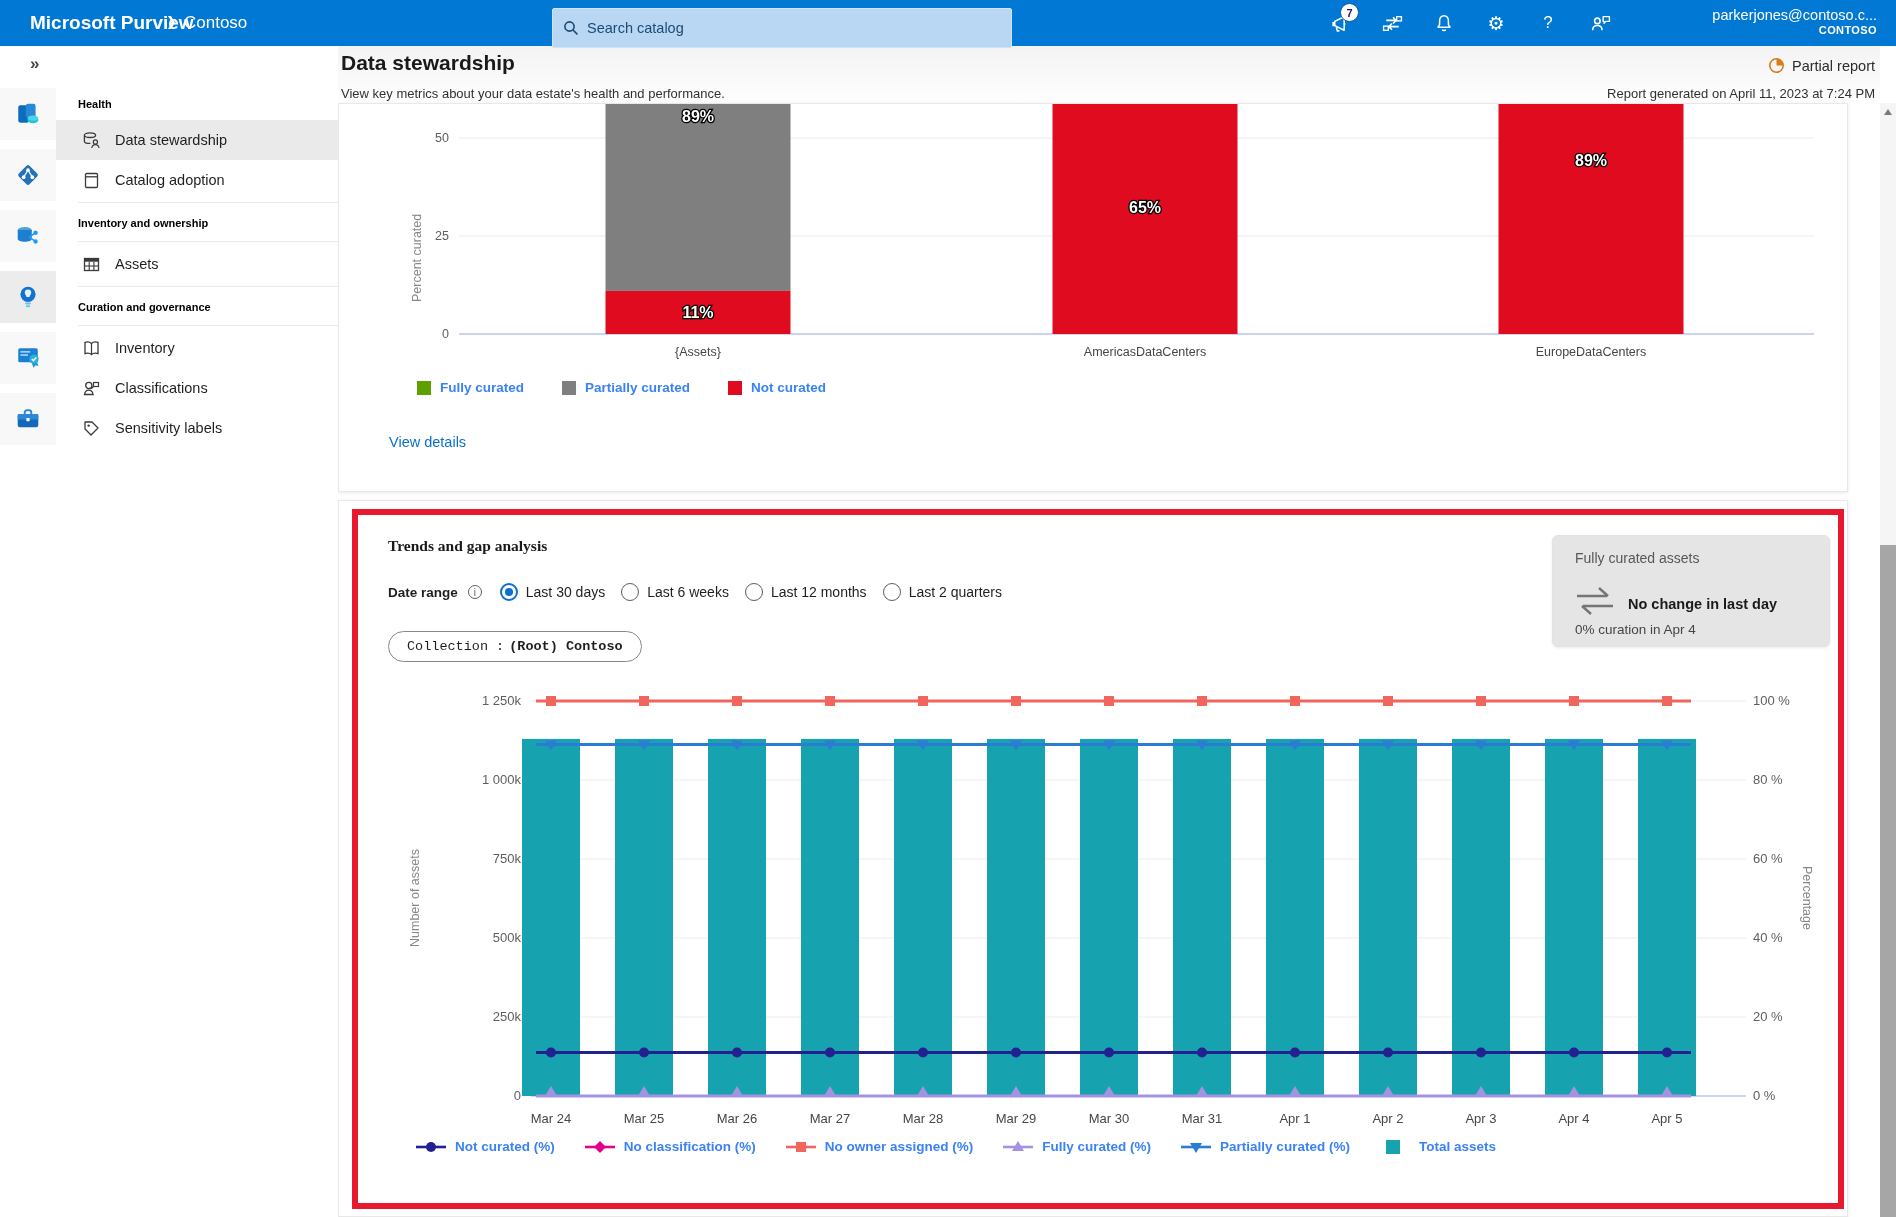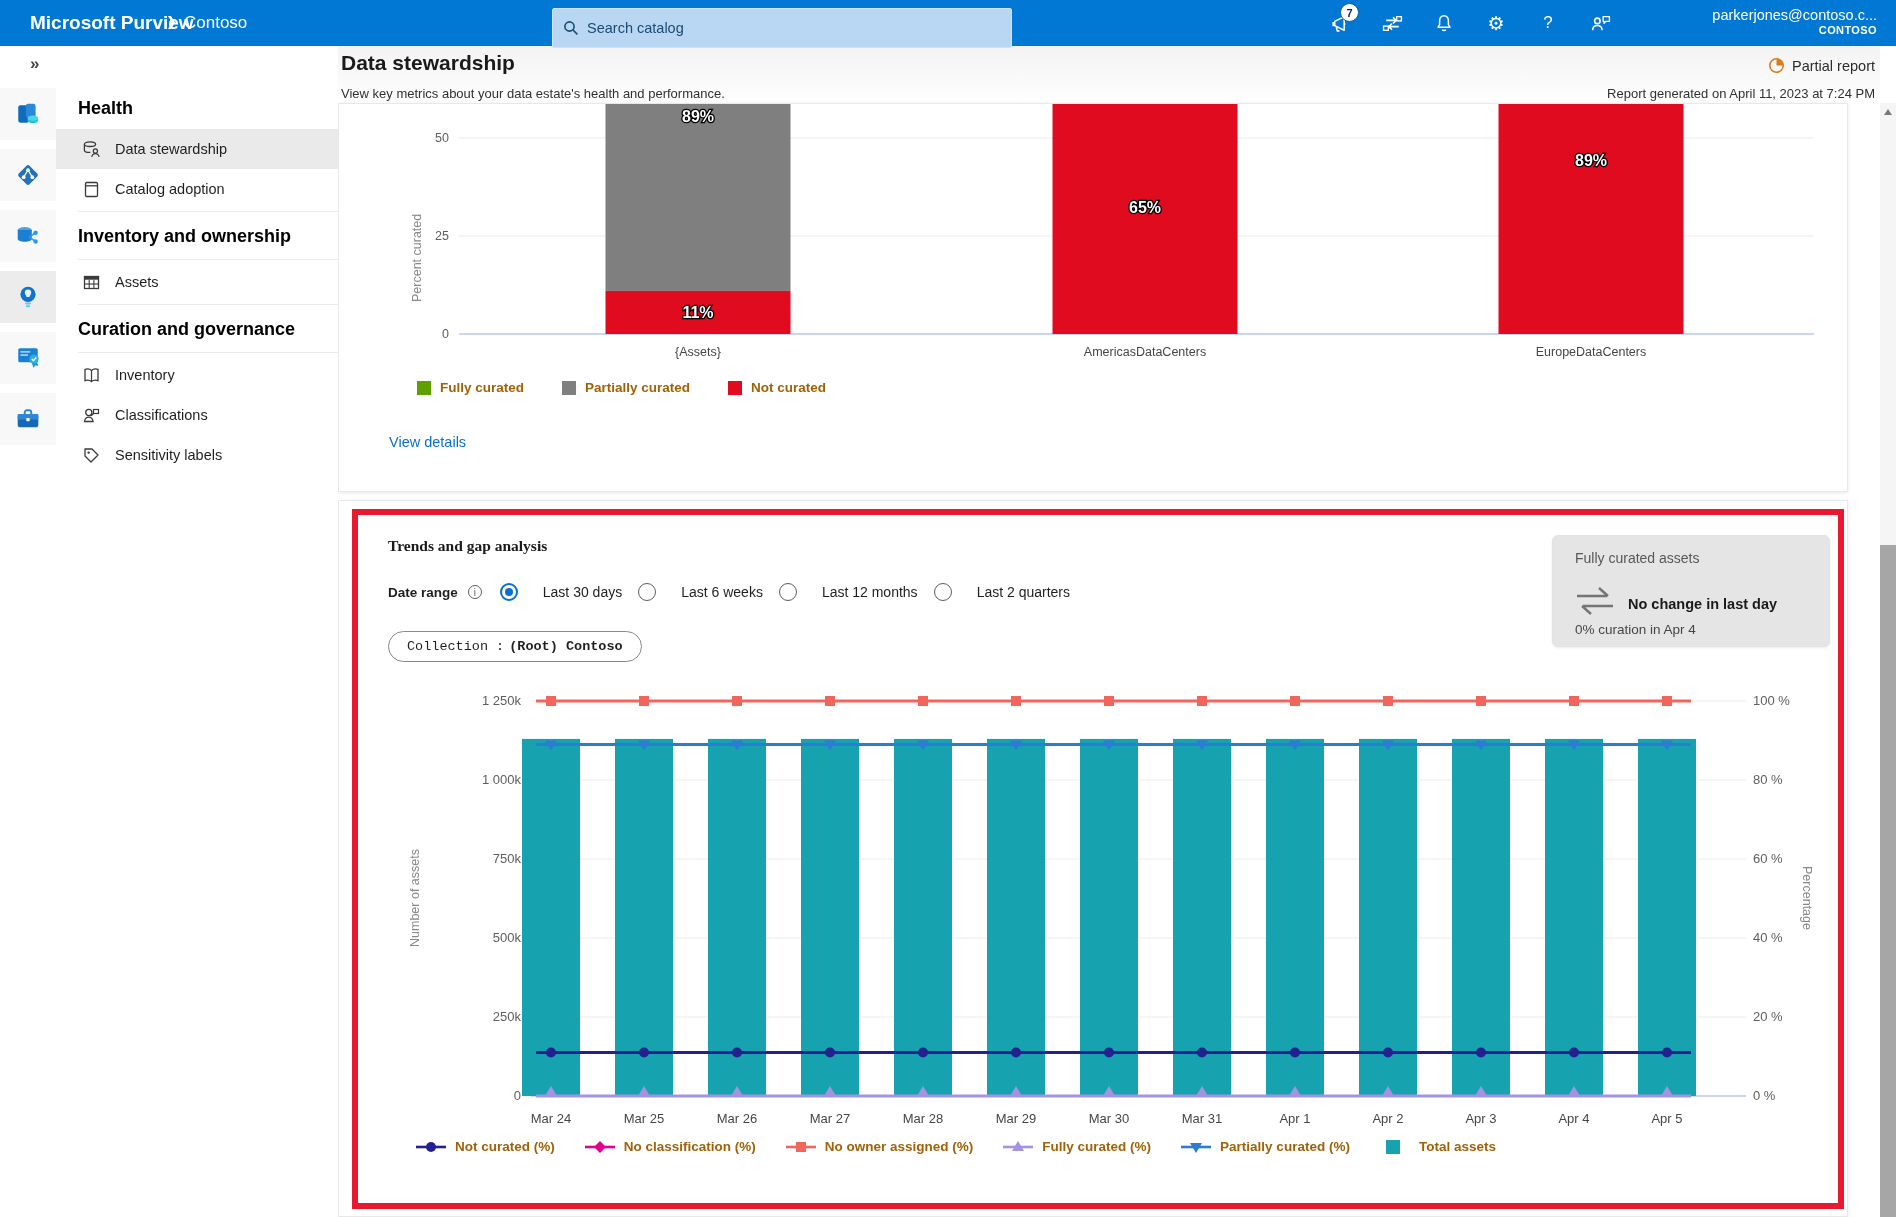--- a/index.html
+++ b/index.html
@@ -24,21 +24,21 @@
   
   .rail { position:absolute; left:0; top:46px; width:56px; height:1171px; background:#fff; z-index:20; }
   .rail-expand { position:absolute; left:30px; top:8px; font-size:17px; font-weight:bold; color:#444; cursor:pointer; }
   .rail-item { position:absolute; left:0; width:56px; height:52px; display:flex; align-items:center; justify-content:center; }
   .rail-item.t1 { background:#f8f8f8; }
   .rail-item.active { background:#ececec; }
 
   
   .nav { position:absolute; left:56px; top:46px; width:282px; height:1171px; background:#fff; z-index:20; }
   .nav-inner { position:absolute; left:0; top:40px; width:282px; }
-  .nav-sec-h { font-size:18px; font-weight:bold; color:#000; padding:12px 0 10px 22px; }
+  .nav-sec-h { font-size:11px; font-weight:bold; color:#000; padding:12px 0 10px 22px; }
   .nav-div { height:1px; background:#edebe9; margin:2px 0 2px 22px; }
   .nav-row { display:flex; align-items:center; gap:14px; height:40px; padding-left:26px; cursor:pointer; font-size:14.5px; color:#201f1e; }
   .nav-row.sel { background:#eaeaea; }
   .nav-ic { width:19px; height:19px; flex:0 0 19px; display:flex; align-items:center; justify-content:center; }
 
   
   .main-top { position:absolute; left:338px; top:46px; width:1542px; height:60px; background:linear-gradient(#f3f3f3,#ffffff); }
   .collapse { position:absolute; left:318px; top:53px; font-size:19px; color:#333; cursor:pointer; z-index:5;}
   .page-title { position:absolute; left:341px; top:51px; font-size:21px; font-weight:bold; color:#1b1a19; z-index:5;}
   .page-sub { position:absolute; left:341px; top:86px; font-size:13px; color:#323130; z-index:5;}
@@ -46,30 +46,30 @@
   .generated { position:absolute; top:86px; right:21px; font-size:13px; color:#323130; z-index:5;}
 
   
   .card { position:absolute; background:#fff; border:1px solid #e8e8e8; box-shadow:0 1px 4px rgba(0,0,0,.09); }
   #curation-card { left:338px; top:103px; width:1510px; height:389px; overflow:hidden; }
   #trends-card { left:338px; top:500px; width:1510px; height:717px; }
   .red-annot { position:absolute; left:352px; top:509px; width:1492px; height:700px; border:6px solid #e8192e; z-index:15; pointer-events:none; }
 
   .legend-row { position:absolute; display:flex; align-items:center; }
   #cur-legend { left:78px; top:276px; gap:38px; }
-  .lg-item { display:flex; align-items:center; gap:9px; font-size:13.5px; font-weight:bold; color:#a16207; cursor:pointer; }
+  .lg-item { display:flex; align-items:center; gap:9px; font-size:13.5px; font-weight:bold; color:#3b82f6; cursor:pointer; }
   .lg-sq { width:14px; height:14px; display:inline-block; }
   .view-details { position:absolute; left:50px; top:330px; font-size:14.5px; color:#0b6fce; cursor:pointer; }
 
   
   .trends-title { position:absolute; left:49px; top:36px; font-size:15.5px; font-weight:bold; color:#1b1a19;font-family:Liberation Serif, serif; }
   .dr-row { position:absolute; left:49px; top:82px; display:flex; align-items:center; gap:10px; font-size:14px; }
   .dr-label { font-size:13.5px; font-weight:bold; }
   .info-ic { width:14px; height:14px; border:1px solid #5f5d5b; border-radius:50%; font-size:10px; display:inline-flex; align-items:center; justify-content:center; color:#5f5d5b; margin-right:8px; }
-  .radio-opt { display:flex; align-items:center; gap:25px; margin-right:16px; cursor:pointer; }
+  .radio-opt { display:flex; align-items:center; gap:8px; margin-right:16px; cursor:pointer; }
   .radio { width:18px; height:18px; border-radius:50%; border:1px solid #605e5c; background:#fff; position:relative; }
   .radio.on { border:2px solid #0b6fce; }
   .radio.on::after { content:""; position:absolute; left:3px; top:3px; width:8px; height:8px; border-radius:50%; background:#0b6fce; }
   .chip { position:absolute; left:49px; top:130px; height:31px; border:1px solid #8a8886; border-radius:16px; display:flex; align-items:center; padding:0 18px; font-size:13.5px; color:#201f1e; cursor:pointer;font-family:Liberation Mono, monospace; }
   .chip b { margin-left:5px; }
   .kpi { position:absolute; left:1213px; top:34px; width:278px; height:112px; border:1px solid #e3e3e3; border-radius:6px; box-shadow:0 1px 3px rgba(0,0,0,.08); background:#e5e5e5; }
   .kpi-title { position:absolute; left:22px; top:14px; font-size:14px; color:#5a5856; }
   .kpi-head { position:absolute; left:75px; top:60px; font-size:14.5px; font-weight:bold; color:#1b1a19; }
   .kpi-sub { position:absolute; left:22px; top:86px; font-size:13.5px; color:#484644; }
   .kpi-arrows { position:absolute; left:20px; top:48px; }

